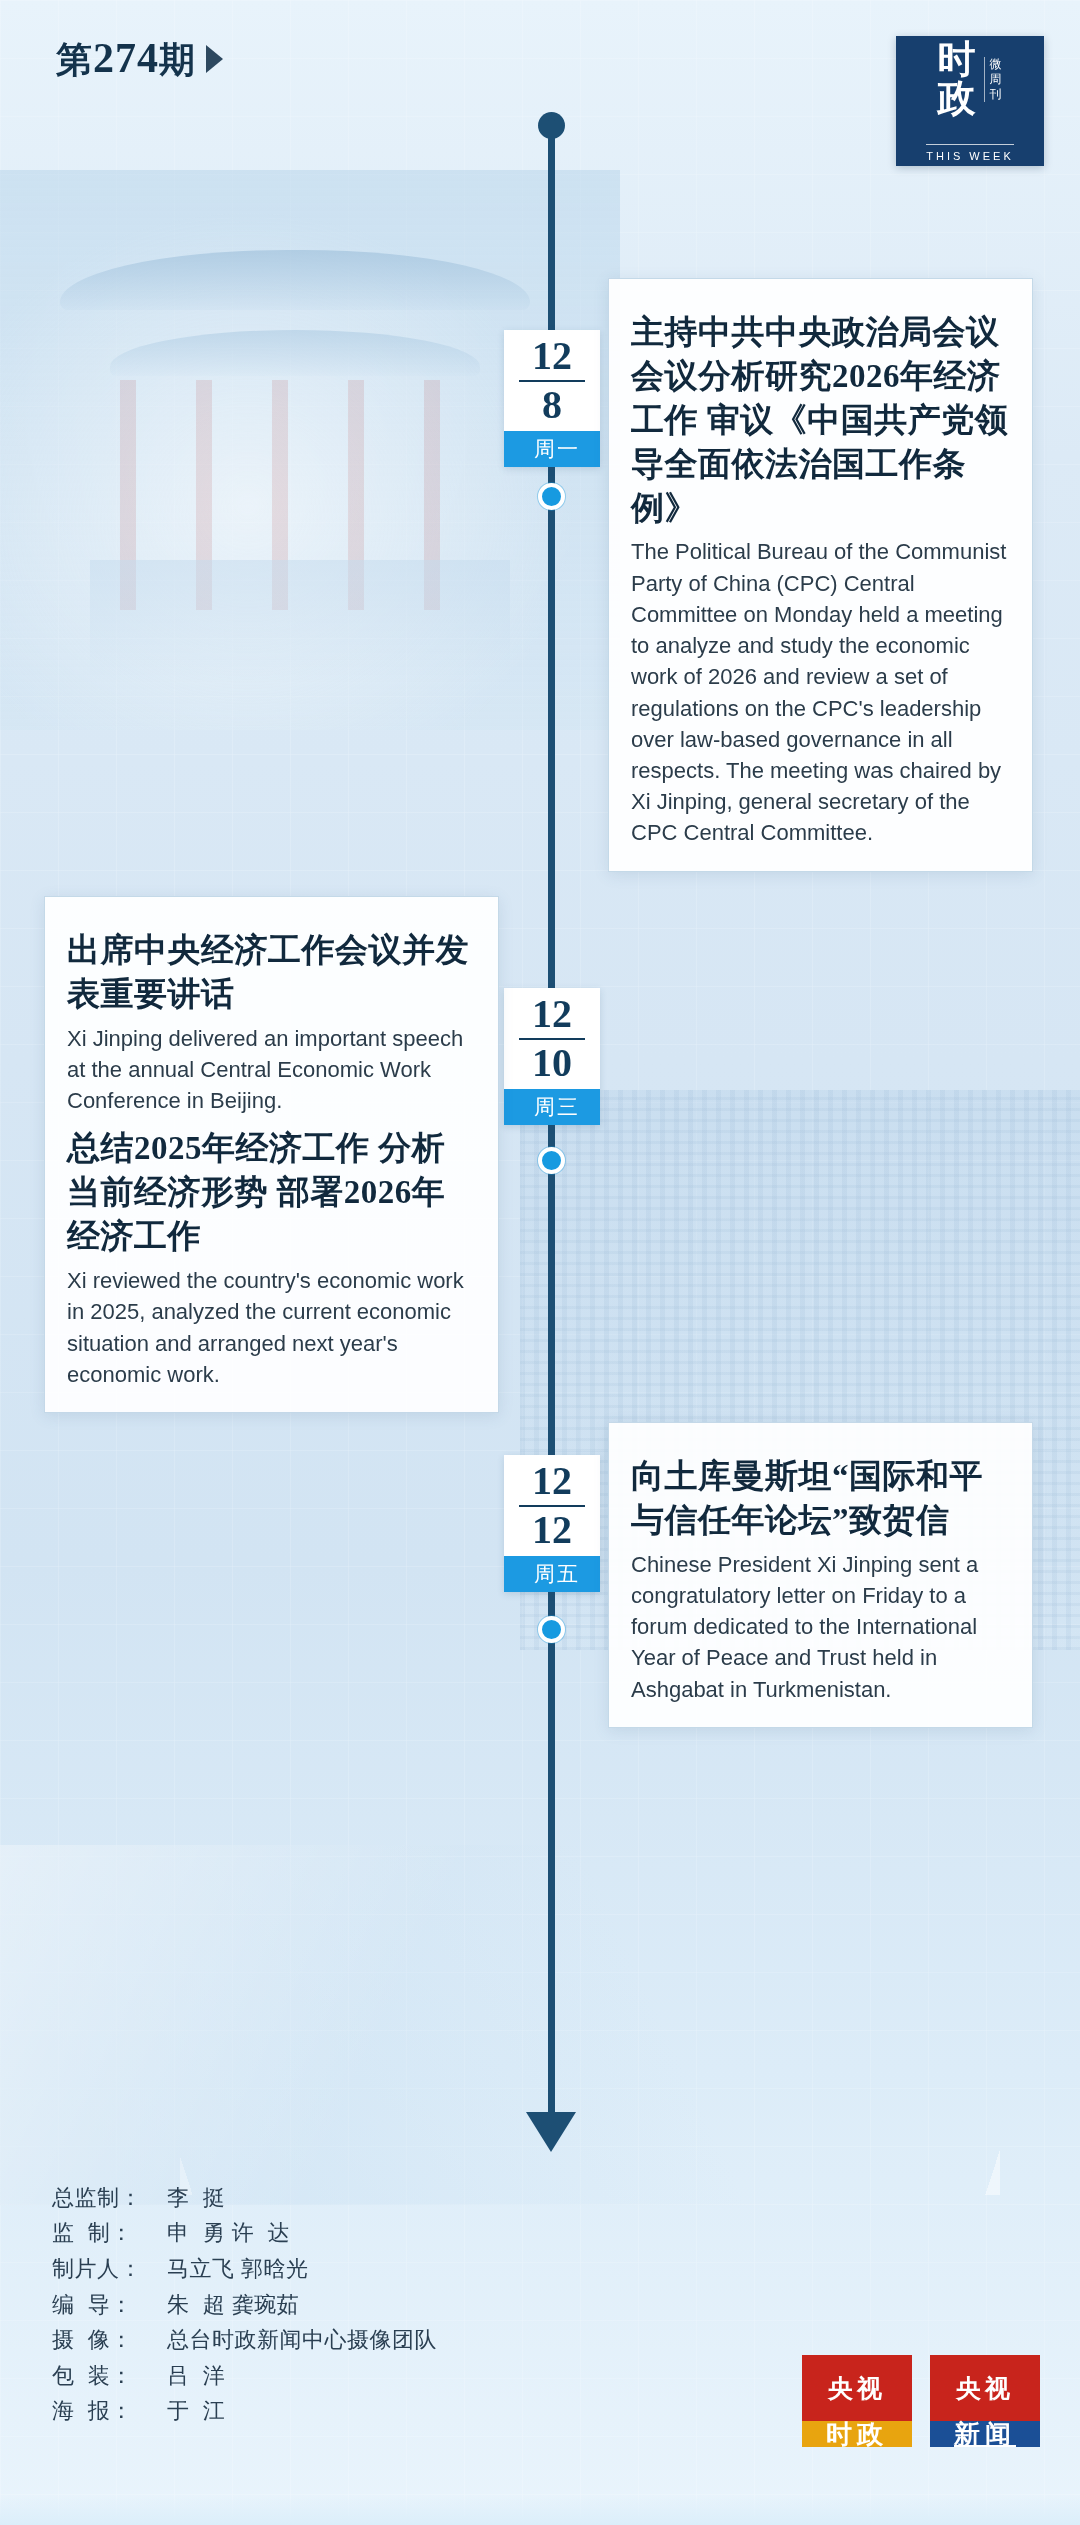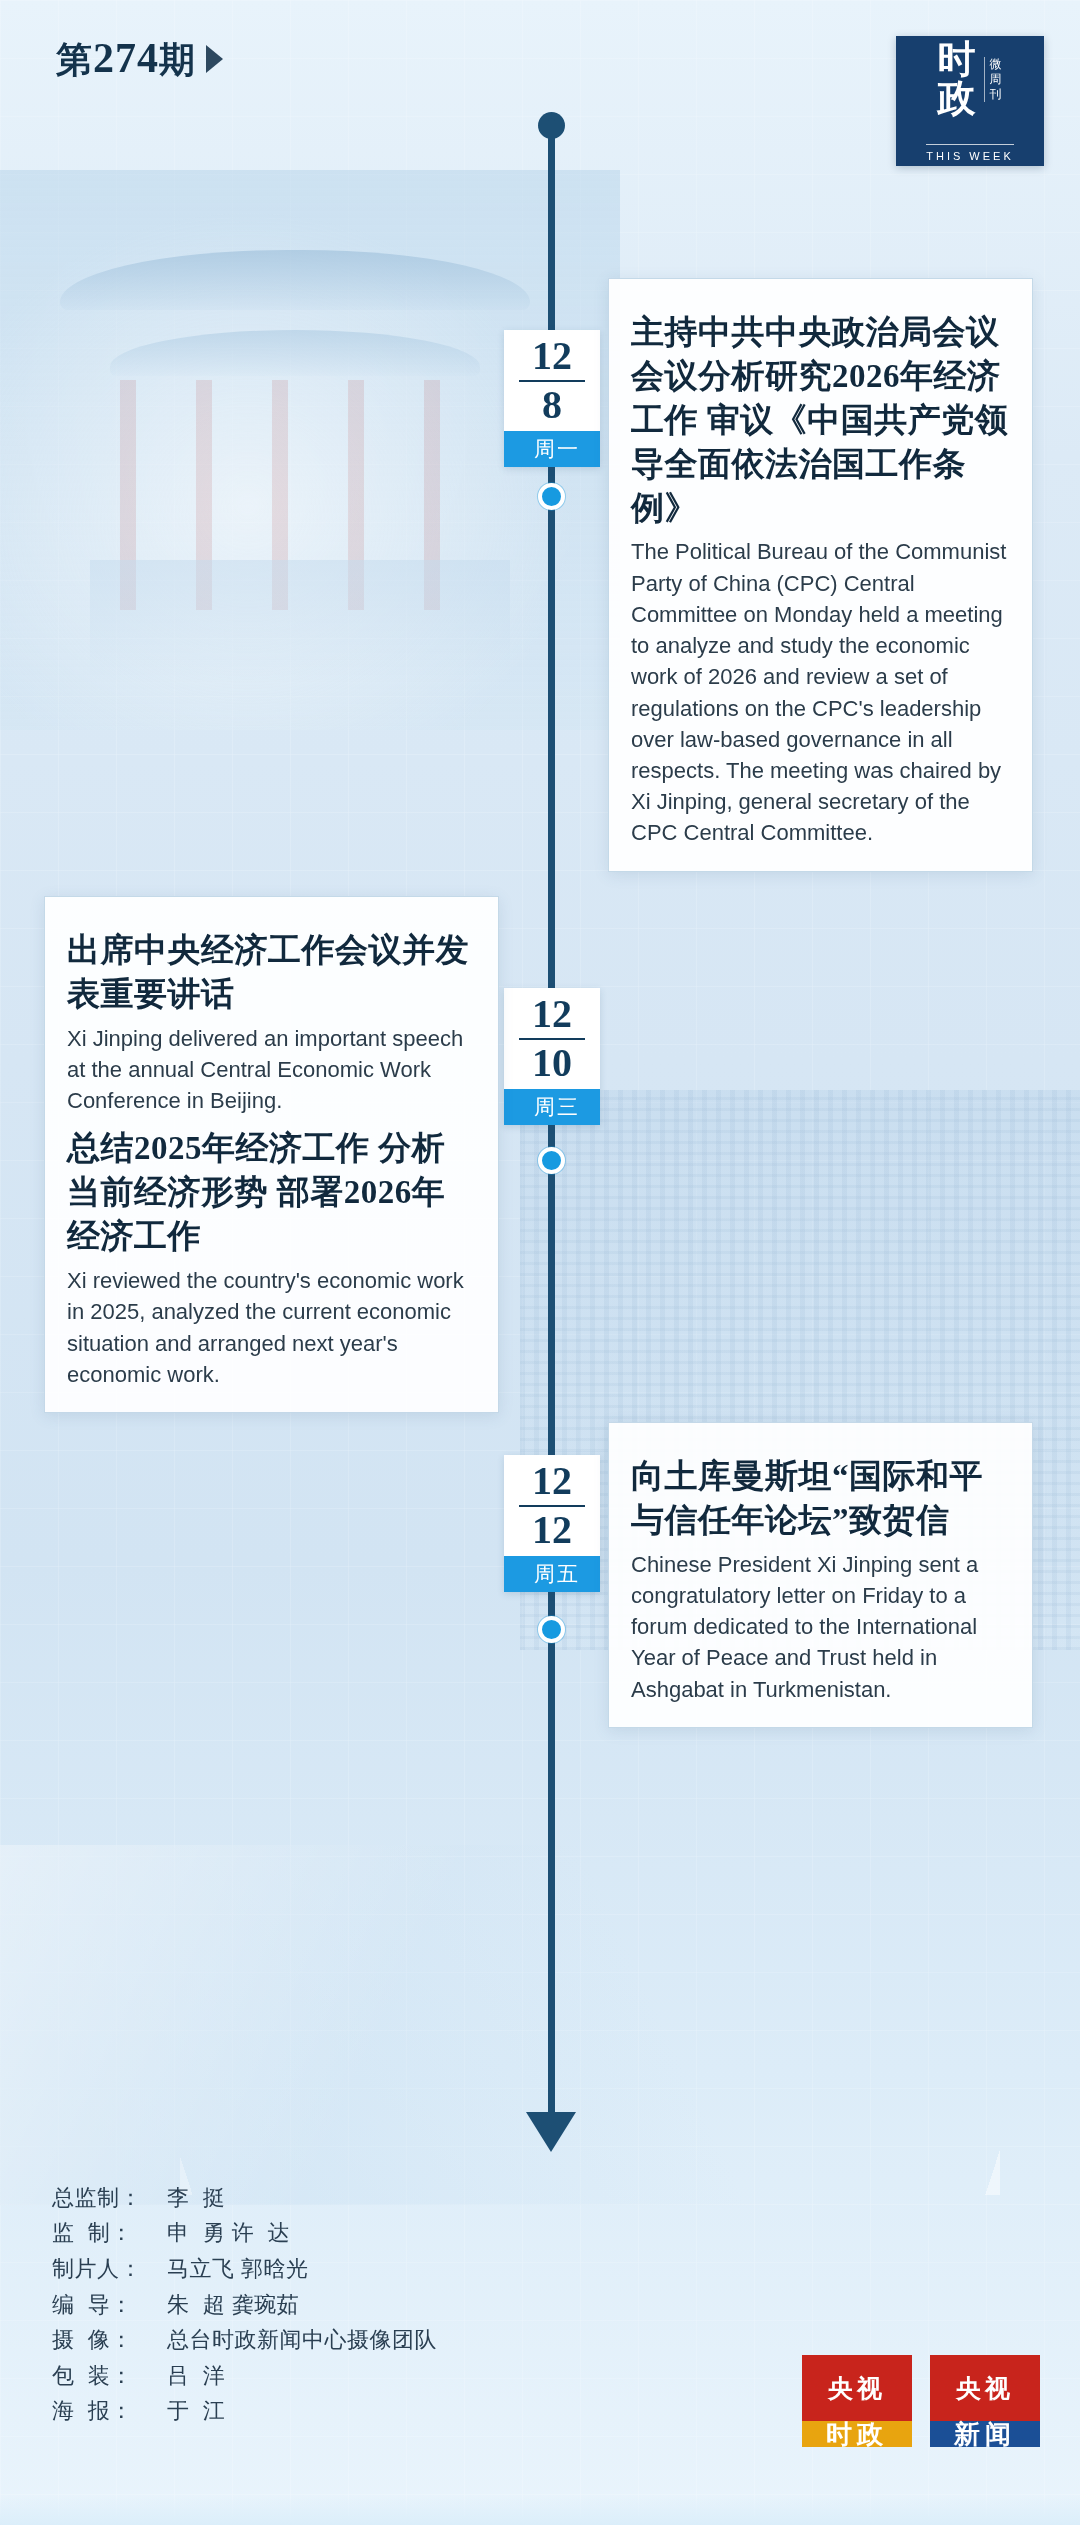--- a/index.html
+++ b/index.html
@@ -347,21 +347,21 @@
   }
   .blogo .bot {
     height: 26px;
     display: flex;
     align-items: center;
     justify-content: center;
     font-size: 26px;
     letter-spacing: 5px;
   }
   .blogo.shizheng .bot { background: #e8a40f; color: #ffffff; }
-  .blogo.xinwen .bot { background: #1b4f96; color: #ffffff; }
+  .blogo.xinwen .bot { background: #1b4f96; color: #ffffff; text-decoration: underline; }
   .bottom-edge {
     position: absolute;
     left: 0;
     bottom: 0;
     width: 1080px;
     height: 30px;
     background: linear-gradient(180deg, rgba(230,243,252,0), rgba(219,238,250,1));
   }
 </style>
 </head>

